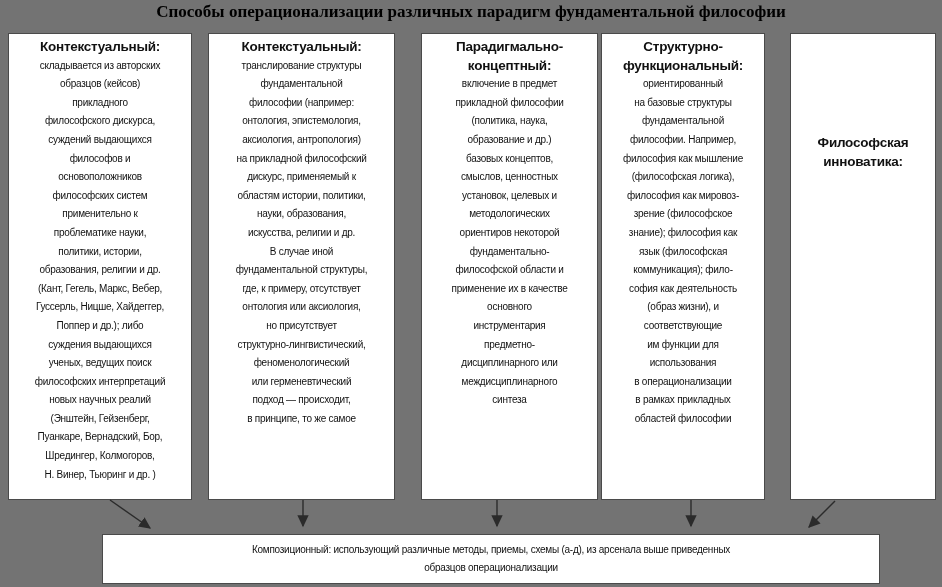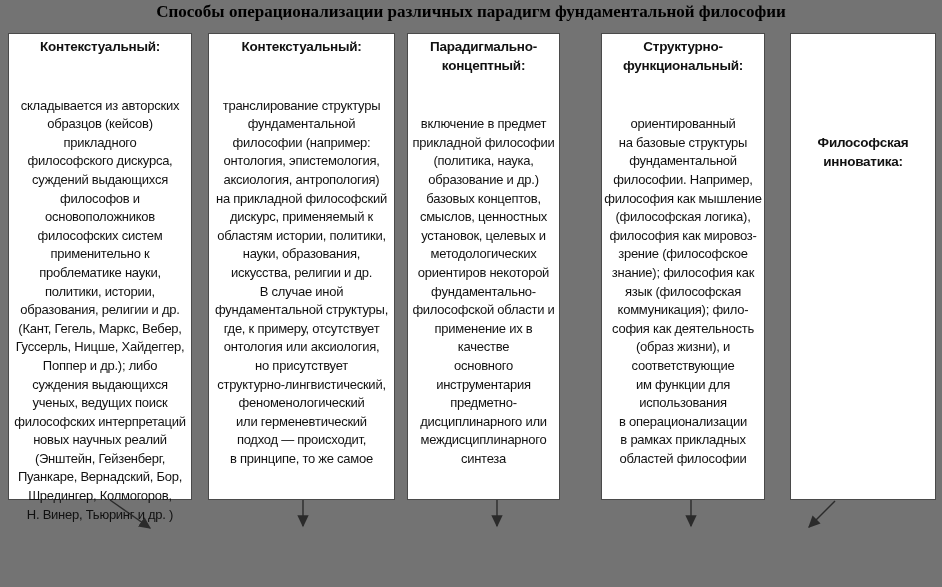--- a/index.html
+++ b/index.html
@@ -44,25 +44,24 @@
     padding-top: 100px;
   }
   .heading {
     font-weight: bold;
     font-size: 13.5px;
     line-height: 18.6px;
     letter-spacing: -0.25px;
     white-space: pre-line;
   }
   .body {
-    font-size: 13px;
+    font-size: 10px;
     line-height: 18.6px;
     letter-spacing: -0.25px;
     white-space: pre-line;
-    margin-top: 40px;
   }
   .bottom-box {
     left: 102px;
     top: 534px;
     width: 778px;
     height: 50px;
     display: flex;
     align-items: center;
     justify-content: center;
   }
@@ -129,21 +128,21 @@
 где, к примеру, отсутствует
 онтология или аксиология,
 но присутствует
 структурно-лингвистический,
 феноменологический
 или герменевтический
 подход — происходит,
 в принципе, то же самое</div>
   </div>
 
-  <div class="box col" style="left:407px; width:153px;">
+  <div class="box col" style="left:421px; width:177px;">
     <div class="heading">Парадигмально-
 концептный:</div>
     <div class="body">включение в предмет
 прикладной философии
 (политика, наука,
 образование и др.)
 базовых концептов,
 смыслов, ценностных
 установок, целевых и
 методологических
@@ -181,20 +180,24 @@
 в операционализации
 в рамках прикладных
 областей философии</div>
   </div>
 
   <div class="box col centered" style="left:790px; width:146px;">
     <div class="heading">Философская
 инноватика:</div>
   </div>
 
+  <div class="box bottom-box">
+    <div class="body">Композиционный: использующий различные методы, приемы, схемы (а-д), из арсенала выше приведенных
+образцов операционализации</div>
+  </div>
 
   <svg class="arrows" viewBox="0 0 942 587" xmlns="http://www.w3.org/2000/svg">
     <defs>
       <marker id="arrowhead" viewBox="0 0 10 10" refX="8.5" refY="5" markerWidth="9" markerHeight="9" orient="auto">
         <path d="M0,0.5 L9.5,5 L0,9.5 Z" fill="#2b2b2b"></path>
       </marker>
     </defs>
     <line x1="110" y1="500" x2="150" y2="528" stroke="#2b2b2b" stroke-width="1.4" marker-end="url(#arrowhead)"></line>
     <line x1="303" y1="500" x2="303" y2="526" stroke="#2b2b2b" stroke-width="1.4" marker-end="url(#arrowhead)"></line>
     <line x1="497" y1="500" x2="497" y2="526" stroke="#2b2b2b" stroke-width="1.4" marker-end="url(#arrowhead)"></line>

